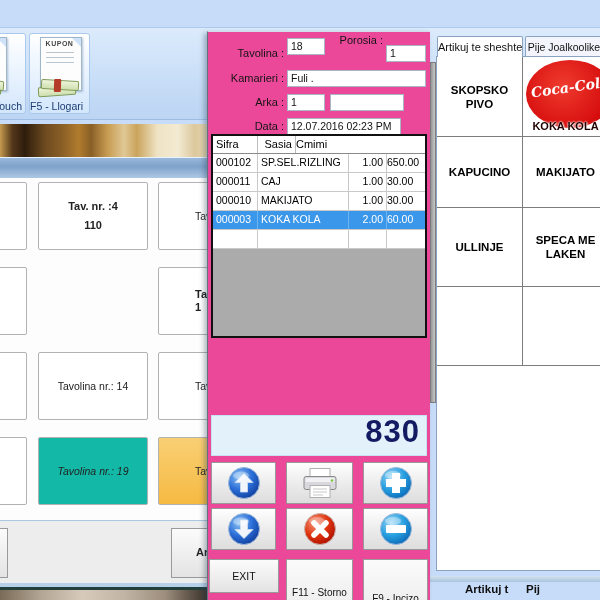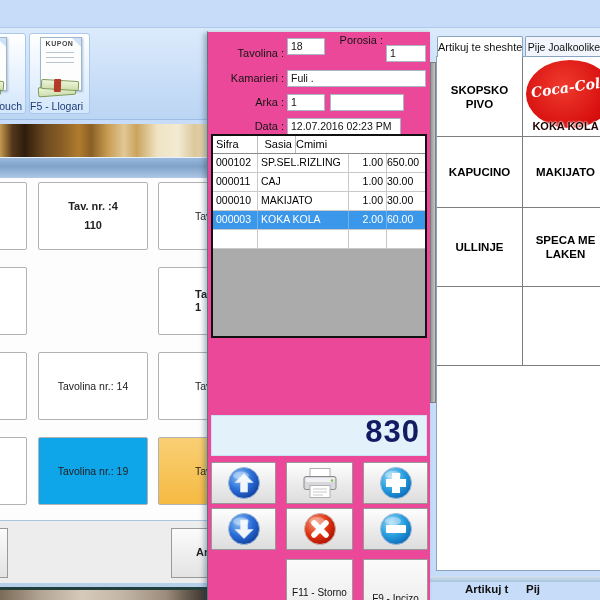--- a/index.html
+++ b/index.html
@@ -47,21 +47,21 @@
         border-radius:2px;box-sizing:border-box;font-size:10.5px;color:#222;}
   .ca{left:-45px;width:72px;}
   .cb{left:38px;width:110px;}
   .cc{left:158px;width:110px;}
   .r1{top:4px;}.r2{top:89px;}.r3{top:174px;}.r4{top:259px;}
   .mid{position:absolute;left:0;right:0;top:50%;transform:translateY(-50%);
        text-align:center;white-space:pre-line;line-height:19px;}
   .frag{position:absolute;left:36px;top:50%;transform:translateY(-50%);
         white-space:pre-line;line-height:13px;}
   .boldtxt{font-weight:bold;font-size:11px;}
-  .cream{background:#0ea5e9;}
+  .cream{background:#14b8a6;font-style:italic;}
   .orange{background:linear-gradient(#f9cf74,#f5ba42);}
   .lbbar{position:absolute;left:0;top:520px;width:207px;height:63px;background:#ededed;
          border-top:1px solid #aac6e0;}
   .lbtn{position:absolute;top:7px;height:50px;box-sizing:border-box;
         background:linear-gradient(#fbfbfb,#e3e3e3);border:1px solid #9a9a9a;}
   .lbtnL{left:-58px;width:66px;}
   .lbtnR{left:171px;width:86px;}
   .lbtnR span{position:absolute;left:24px;top:17px;font-size:11px;font-weight:bold;color:#222;}
   .bstrip-blue{position:absolute;left:0;top:583px;width:207px;height:4px;background:#b7d0e9;}
   .bstrip-dark{position:absolute;left:0;top:587px;width:207px;height:3px;background:#223f3c;}
@@ -398,20 +398,21 @@
               <stop offset="55%" stop-color="#28a0e0"></stop>
           <stop offset="100%" stop-color="#0b6ab8"></stop>
             </radialGradient>
           </defs>
         <circle cx="17" cy="17" r="15.5" fill="url(#gminus)" stroke="#9db8d8"></circle>
         <rect x="7" y="13" width="20" height="8" rx="1" fill="#fff"></rect>
         <ellipse cx="14" cy="9" rx="8" ry="4" fill="#fff" opacity="0.35"></ellipse>
       </svg>
     </div>
 
+    <div class="xbtn">EXIT</div>
     <div class="fbtn f11">
       <span>F11 - Storno</span>
       </div>
     <div class="fbtn f9">
       <span>F9 - Incizo</span>
       </div>
   </div>
 
 </div>
 

